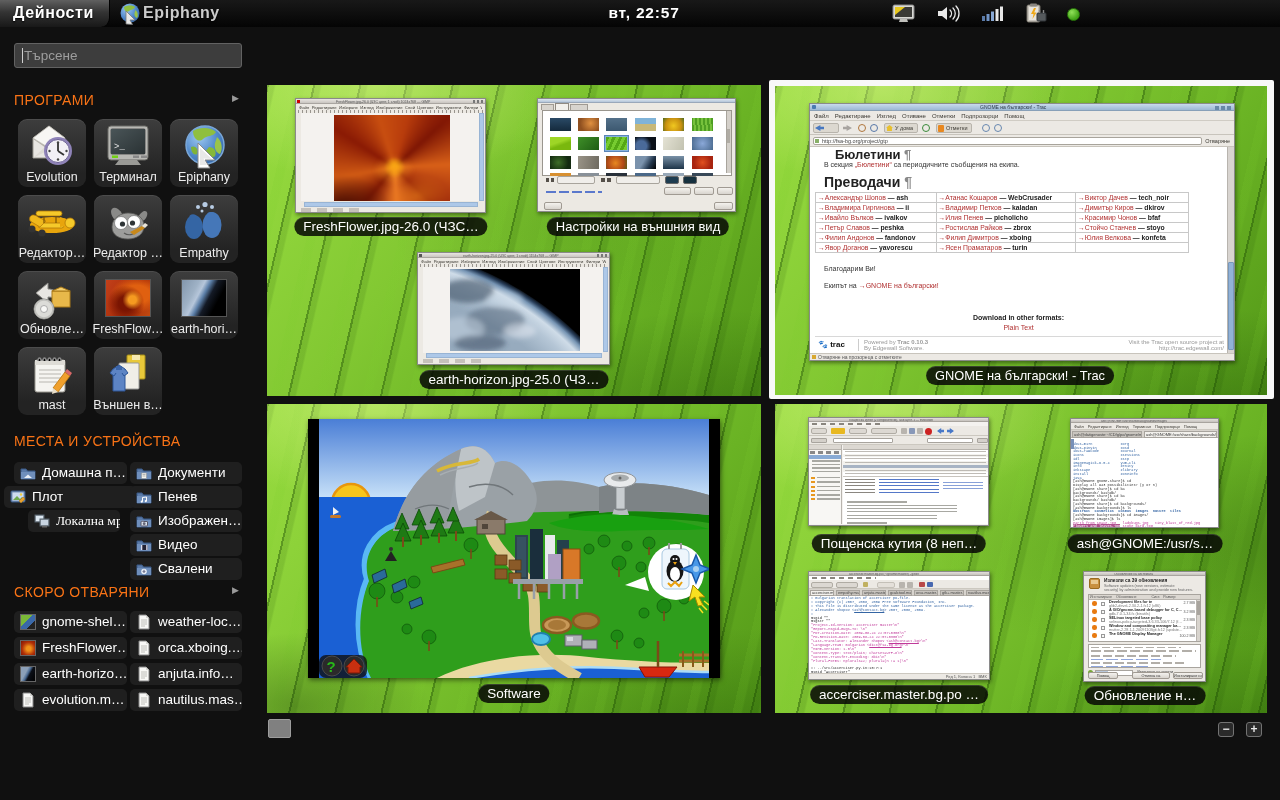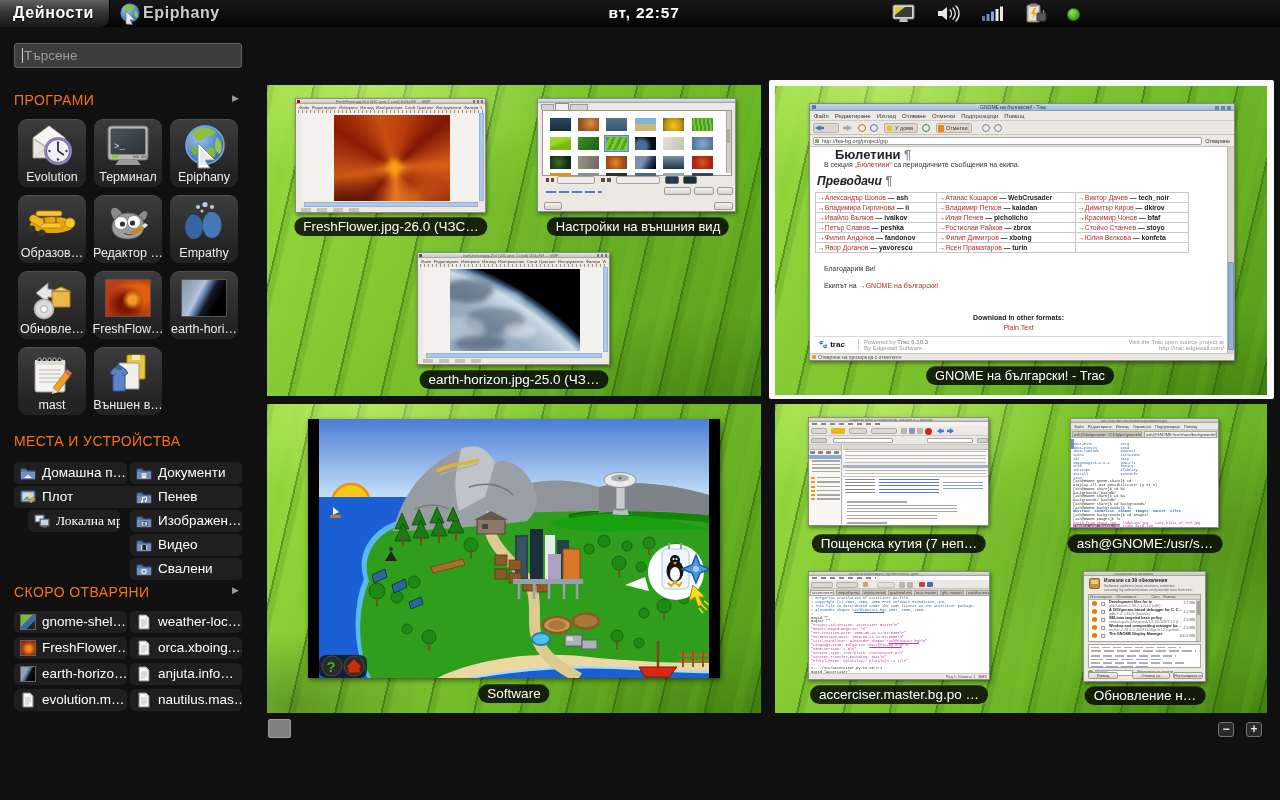--- a/index.html
+++ b/index.html
@@ -181,21 +181,21 @@
       <rect x="10" y="4" width="26" height="5" rx="2.5" fill="#f5c92a" stroke="#b07708" stroke-width="0.8"></rect>
       <rect x="12" y="16" width="26" height="5" rx="2.5" fill="#f5c92a" stroke="#b07708" stroke-width="0.8"></rect>
       <path d="M4 14 C2 8 8 6 12 10 L20 14 L14 20 Z" fill="#f0b81c" stroke="#b07708" stroke-width="0.7"></path>
       <path d="M34 10 L46 14 L46 18 L34 20 Z" fill="#e8a50c"></path>
       <circle cx="44" cy="16" r="5" fill="#f5c92a" stroke="#b07708" stroke-width="0.8"></circle>
       <line x1="18" y1="9" x2="18" y2="16" stroke="#7a5205" stroke-width="1.2"></line>
       <line x1="30" y1="9" x2="30" y2="16" stroke="#7a5205" stroke-width="1.2"></line>
       <circle cx="6" cy="22" r="3.5" fill="#333"></circle>
           <circle cx="16" cy="26" r="3.5" fill="#333"></circle>
     </svg></div>
-    <div class="lbl">Образов…</div>
+    <div class="lbl">Редактор…</div>
   </div>
   <div class="appbtn" style="left:94px; top:195px;">
     <div class="ic" style="top:6px;"><svg width="48" height="44" viewBox="0 0 48 44">
       <path d="M10 18 C4 10 8 4 14 8 C18 11 19 14 18 17 Z" fill="#8a8a88"></path>
       <path d="M34 16 C40 6 46 10 42 17 C40 20 37 21 35 20 Z" fill="#8a8a88"></path>
       <path d="M8 26 C8 16 18 12 24 12 C32 12 40 16 40 25 C40 33 33 38 24 38 C15 38 8 34 8 26 Z" fill="#9d9d9b" stroke="#5a5a58" stroke-width="0.8"></path>
       <circle cx="17" cy="22" r="6.5" fill="#fff" stroke="#777" stroke-width="0.7"></circle>
       <circle cx="30" cy="21" r="6.5" fill="#fff" stroke="#777" stroke-width="0.7"></circle>
       <circle cx="18.5" cy="23" r="2.6" fill="#2e3436"></circle>
       <circle cx="28.5" cy="22" r="2.6" fill="#2e3436"></circle>
@@ -287,21 +287,21 @@
 
 <div id="places">
   <div class="rowbtn" style="left:14px; top:462px; width:113px;">
     <svg class="ic" viewBox="0 0 16 16">
         <path d="M1 4 L6 4 L7.5 6 L15 6 L15 14 L1 14 Z" fill="#5a7aa8" stroke="#3a5a88"></path>
         <path d="M1 7 L15 7 L15 14 L1 14 Z" fill="#6f8fbc"></path>
         <path d="M4 13 L8 9.5 L12 13 Z" fill="#e8eef6"></path>
       </svg>
     <div class="tx">Домашна п…</div>
   </div>
-  <div class="rowbtn" style="left:14px; top:486px; width:132px;">
+  <div class="rowbtn" style="left:4px; top:486px; width:132px;">
     <svg class="ic" viewBox="0 0 16 16">
         <rect x="1" y="2" width="14" height="11" rx="1" fill="#7a95b8" stroke="#3a5a88"></rect>
         <rect x="2.5" y="3.5" width="11" height="8" fill="#cddcf0"></rect>
         <path d="M3 11 L7 7 L10 10 L12 8 L13 11 Z" fill="#6faa50"></path>
         <circle cx="11" cy="5.5" r="1.2" fill="#f5d040"></circle>
         <path d="M9 12 L13 8 L15 10 L11 14 Z" fill="#e8a030" stroke="#a87818" stroke-width="0.6"></path>
       </svg>
     <div class="tx">Плот</div>
   </div>
   <div class="rowbtn" style="left:28px; top:510px; width:92px;font-family:Liberation Serif, serif;">
@@ -590,21 +590,21 @@
 
     <div class="abs" style="left:0;top:31px;right:0;height:12px;background:#ece9e4;border-bottom:1px solid #c8c4bc;">
       <div class="abs" style="left:3px;top:2px;right:32px;height:8px;background:#fff;border:1px solid #a8a49c;border-radius:2px;font-size:5.5px;line-height:7px;color:#444;padding-left:8px;">http://fsa-bg.org/project/gtp</div>
       <div class="abs" style="left:5px;top:4px;width:4px;height:4px;background:#88b068;"></div>
       <div class="abs" style="right:4px;top:3px;font-size:5.5px;line-height:6px;color:#3a3832;">Отваряне</div>
     </div>
 
     <div class="abs" style="left:0;top:43px;right:7px;bottom:7px;background:#fff;overflow:hidden;">
       <div class="abs" style="left:7px;top:0px;font-size:13px;font-weight:bold;color:#222;margin-left:18px;">Бюлетини <span style="color:#888;">¶</span></div>
       <div class="abs" style="left:14px;top:14px;font-size:7px;color:#333;">В секция <span style="color:#b03030;">„Бюлетини“</span> са периодичните съобщения на екипа.</div>
-      <div class="abs" style="left:7px;top:27px;font-size:12px;font-weight:bold;color:#222;font-style:italic;">Преводачи <span style="color:#888;">¶</span></div>
+      <div class="abs" style="left:14px;top:27px;font-size:14px;font-weight:bold;color:#222;">Преводачи <span style="color:#888;">¶</span></div>
       <table style="position:absolute;left:5px;top:45px;width:374px;border-collapse:collapse;font-size:6.8px;color:#b03030;">
         <tbody>
             <tr>
               <td style="border:1px solid #c8c8c8;padding:1px 2px;">→Александър Шопов <b style="color:#222;">— ash</b></td>
               <td style="border:1px solid #c8c8c8;padding:1px 2px;">→Атанас Кошаров <b style="color:#222;">— WebCrusader</b></td>
               <td style="border:1px solid #c8c8c8;padding:1px 2px;">→Виктор Дачев <b style="color:#222;">— tech_noir</b></td>
             </tr>
         <tr>
               <td style="border:1px solid #c8c8c8;padding:1px 2px;">→Владимира Гиргинова <b style="color:#222;">— ii</b></td>
               <td style="border:1px solid #c8c8c8;padding:1px 2px;">→Владимир Петков <b style="color:#222;">— kaladan</b></td>
@@ -1032,20 +1032,20 @@
     <div class="abs" style="left:48px;bottom:2px;width:38px;height:7px;background:linear-gradient(#f4f2ee,#d8d4ce);border:1px solid #a09a92;border-radius:2px;font-size:3.8px;line-height:6px;text-align:center;color:#333;">Отмяна на проверката</div>
     <div class="abs" style="right:2px;bottom:2px;width:30px;height:7px;background:linear-gradient(#f4f2ee,#d8d4ce);border:1px solid #a09a92;border-radius:2px;font-size:3.8px;line-height:6px;text-align:center;color:#333;white-space:nowrap;overflow:hidden;">Инсталиране на обн…</div>
   </div>
 </div>
 
 <div class="wlabel" style="left:391px; top:217px;">FreshFlower.jpg-26.0 (ЧЗС…</div>
 <div class="wlabel" style="left:638px; top:217px; font-size:13px;">Настройки на външния вид</div>
 <div class="wlabel" style="left:514px; top:370px;">earth-horizon.jpg-25.0 (ЧЗ…</div>
 <div class="wlabel" style="left:1020px; top:366px; font-size:12.8px;">GNOME на български! - Trac</div>
 <div class="wlabel" style="left:514px; top:684px;">Software</div>
-<div class="wlabel" style="left:899px; top:534px;">Пощенска кутия (7 неп…</div>
+<div class="wlabel" style="left:899px; top:534px;">Пощенска кутия (8 неп…</div>
 <div class="wlabel" style="left:1145px; top:534px;">ash@GNOME:/usr/s…</div>
 <div class="wlabel" style="left:899px; top:685px;">accerciser.master.bg.po …</div>
 <div class="wlabel" style="left:1145px; top:686px;">Обновление н…</div>
 
 <div id="wsind"></div>
 <div class="zbtn" style="left:1218px;">−</div>
 <div class="zbtn" style="left:1246px;">+</div>
 
 </body></html>

